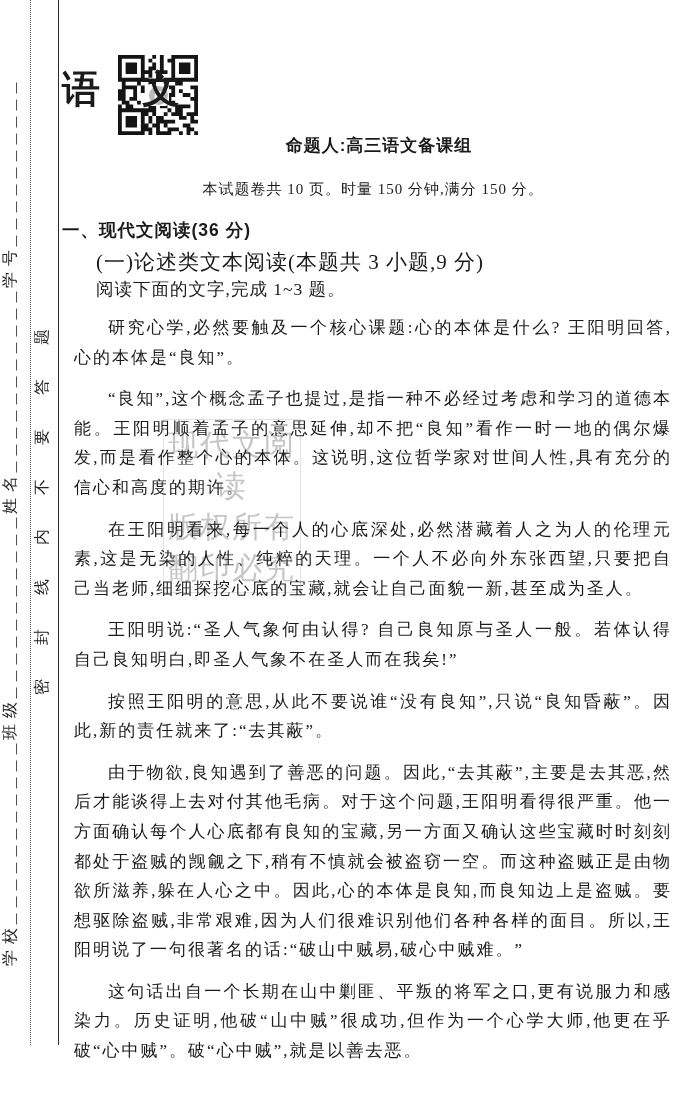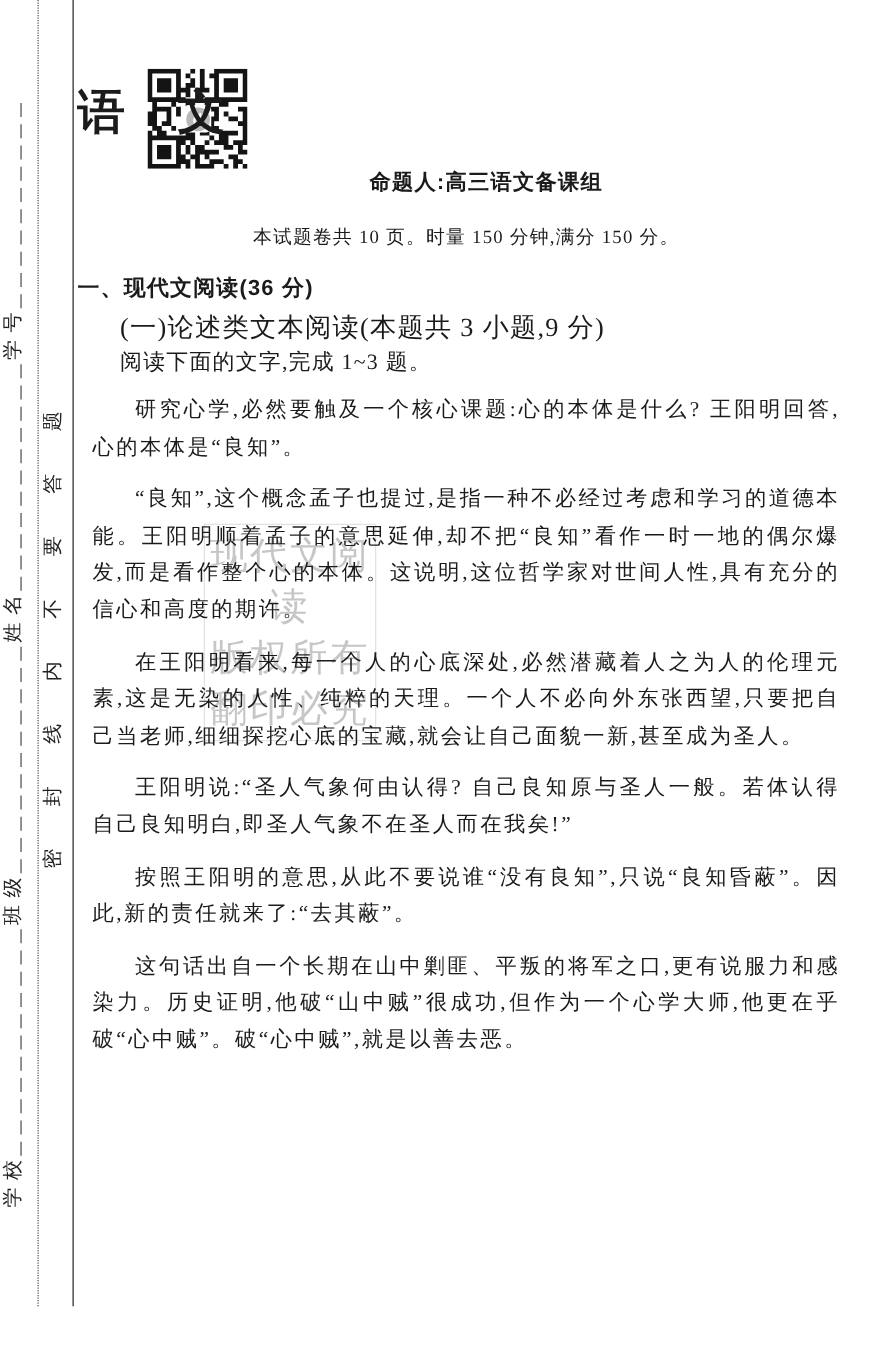--- a/index.html
+++ b/index.html
@@ -36,21 +36,21 @@
   }
   .qr-logo .dot{
     width:19px;height:19px;border-radius:50%;background:#b9b9b9;color:#ffffff;
     font-family:"Liberation Sans",sans-serif;font-weight:bold;font-size:13px;line-height:19px;text-align:center;
   }
   .subject-title{
     position:absolute;left:0;top:64px;width:622px;margin:0;text-align:left;
     font-family:"Liberation Sans",sans-serif;font-weight:bold;font-size:38px;white-space:pre;letter-spacing:2px;
   }
   .setter-line{
-    position:absolute;left:16px;top:134px;width:622px;text-align:center;
+    position:absolute;left:6px;top:134px;width:622px;text-align:center;
     font-family:"Liberation Sans",sans-serif;font-weight:bold;font-size:17px;letter-spacing:1px;
   }
   .info-line{position:absolute;left:0;top:180px;width:622px;text-align:center;font-size:15px;letter-spacing:1px;}
   .sec-heading{
     position:absolute;left:0;top:218px;width:622px;
     font-family:"Liberation Sans",sans-serif;font-weight:bold;font-size:17.5px;letter-spacing:1px;
   }
   .sub-heading{position:absolute;left:0;top:248px;width:622px;text-indent:34px;font-size:21px;letter-spacing:1px;}
   .instr-line{position:absolute;left:0;top:277px;width:622px;text-indent:34px;font-size:17.5px;letter-spacing:1px;}
   .passage{position:absolute;left:0;top:301px;width:622px;}
@@ -104,18 +104,19 @@
     <div class="sec-heading">一、现代文阅读(36 分)</div>
     <div class="sub-heading">(一)论述类文本阅读(本题共 3 小题,9 分)</div>
     <div class="instr-line">阅读下面的文字,完成 1~3 题。</div>
 
     <div class="passage">
       <p>研究心学,必然要触及一个核心课题:心的本体是什么? 王阳明回答,心的本体是“良知”。</p>
       <p>“良知”,这个概念孟子也提过,是指一种不必经过考虑和学习的道德本能。王阳明顺着孟子的意思延伸,却不把“良知”看作一时一地的偶尔爆发,而是看作整个心的本体。这说明,这位哲学家对世间人性,具有充分的信心和高度的期许。</p>
       <p>在王阳明看来,每一个人的心底深处,必然潜藏着人之为人的伦理元素,这是无染的人性、纯粹的天理。一个人不必向外东张西望,只要把自己当老师,细细探挖心底的宝藏,就会让自己面貌一新,甚至成为圣人。</p>
       <p>王阳明说:“圣人气象何由认得? 自己良知原与圣人一般。若体认得自己良知明白,即圣人气象不在圣人而在我矣!”</p>
       <p>按照王阳明的意思,从此不要说谁“没有良知”,只说“良知昏蔽”。因此,新的责任就来了:“去其蔽”。</p>
+      <p>由于物欲,良知遇到了善恶的问题。因此,“去其蔽”,主要是去其恶,然后才能谈得上去对付其他毛病。对于这个问题,王阳明看得很严重。他一方面确认每个人心底都有良知的宝藏,另一方面又确认这些宝藏时时刻刻都处于盗贼的觊觎之下,稍有不慎就会被盗窃一空。而这种盗贼正是由物欲所滋养,躲在人心之中。因此,心的本体是良知,而良知边上是盗贼。要想驱除盗贼,非常艰难,因为人们很难识别他们各种各样的面目。所以,王阳明说了一句很著名的话:“破山中贼易,破心中贼难。”</p>
       <p>这句话出自一个长期在山中剿匪、平叛的将军之口,更有说服力和感染力。历史证明,他破“山中贼”很成功,但作为一个心学大师,他更在乎破“心中贼”。破“心中贼”,就是以善去恶。</p>
     </div>
 
 
   </div>
 </div>
 
 </body></html>

